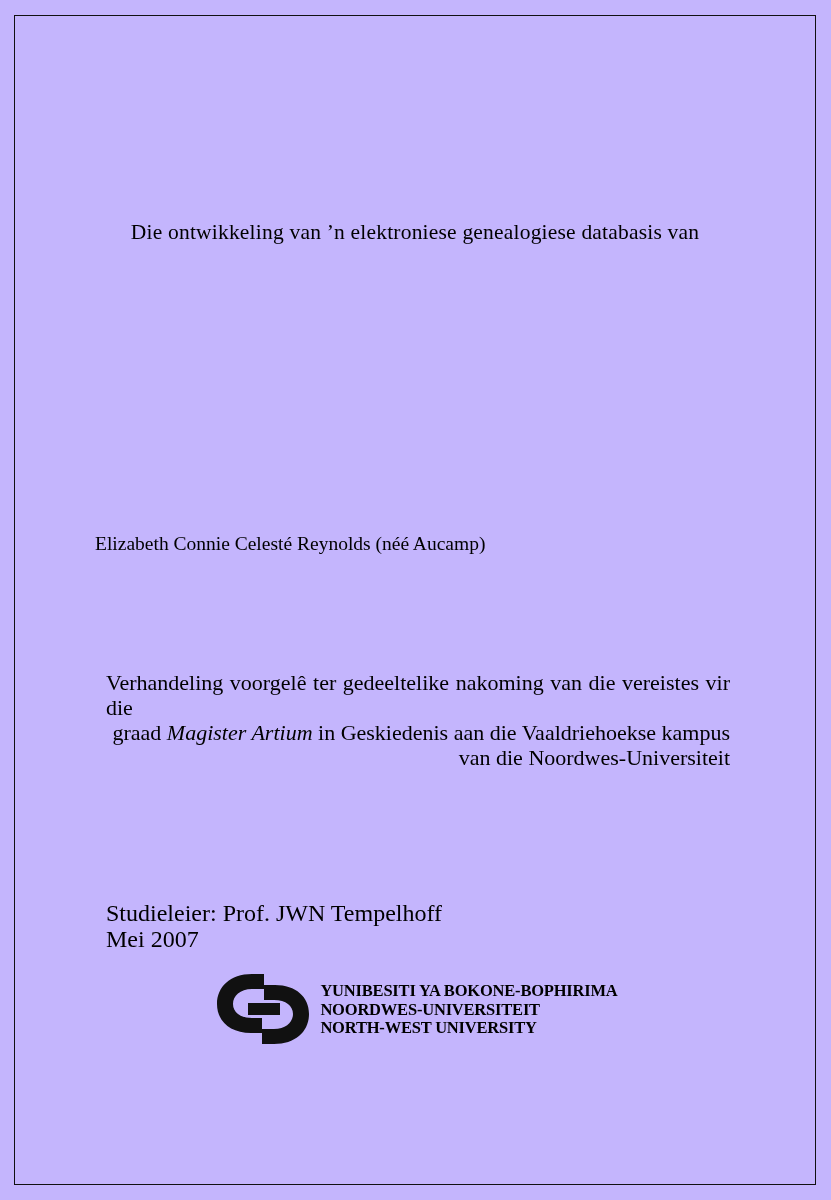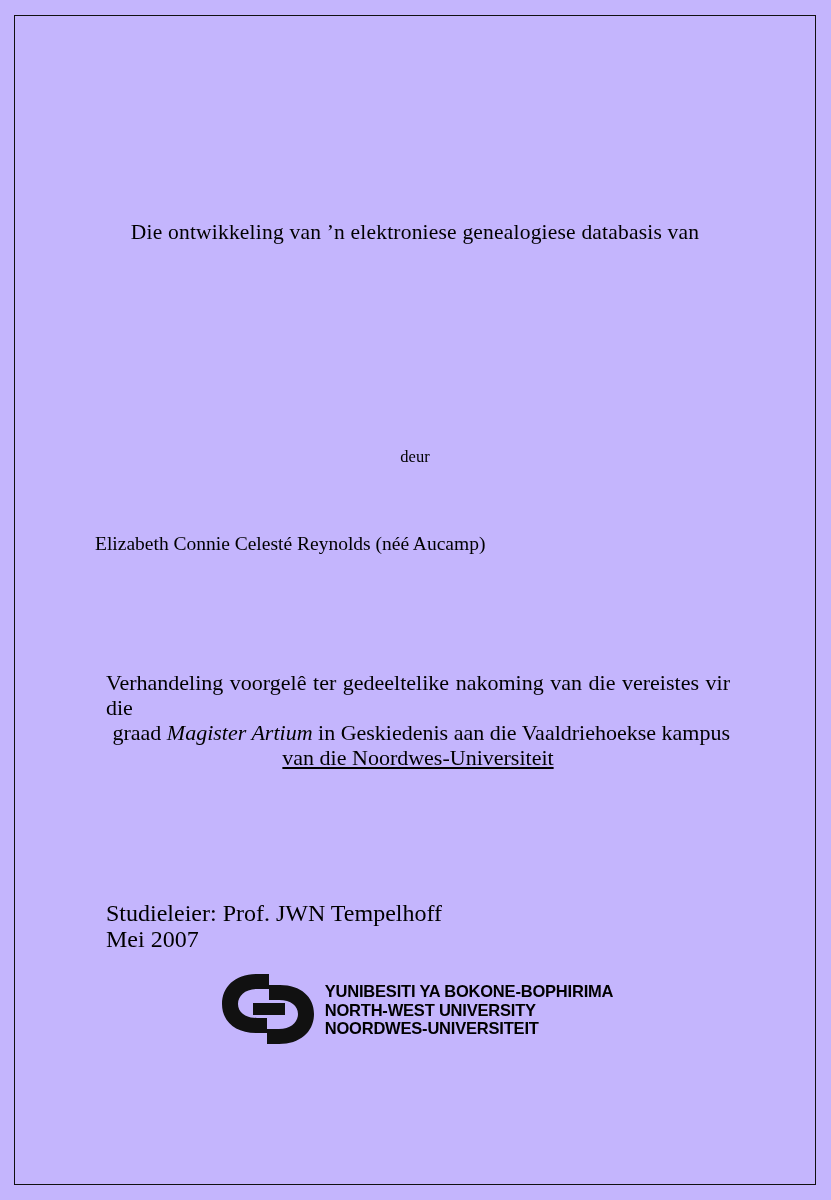--- a/index.html
+++ b/index.html
@@ -71,21 +71,21 @@
     position: absolute;
     left: 11px;
     top: 655px;
     width: 624px;
     font-size: 22px;
     line-height: 25px;
     text-align: justify;
   }
   .abstract-block .l1 { text-align: justify; text-align-last: justify; }
   .abstract-block .l2 { text-align: right; }
-  .abstract-block .l3 { text-align: center; text-decoration: underline; }
+  .abstract-block .l3 { text-align: right; }
   .abstract-block em { font-style: italic; }
   .supervisor-block {
     position: absolute;
     left: 11px;
     top: 885px;
     width: 500px;
     font-size: 24px;
     line-height: 26px;
   }
   .logo-wrap {
@@ -101,42 +101,41 @@
     display: flex;
     align-items: center;
     gap: 6px;
   }
   .logo-mark {
     width: 102px;
     height: 78px;
     flex: 0 0 auto;
   }
   .logo-text {
-    font-family: Liberation Sans, sans-serif;
+    font-family: Liberation Serif, serif;
     font-size: 16.5px;
     line-height: 18.5px;
     font-weight: 700;
     letter-spacing: -0.2px;
     white-space: nowrap;
     padding-top: 2px;
   }
 </style>
 </head>
 <body>
 
 <div class="page">
   <div class="page-frame"></div>
 
   <div class="content">
 
     <div class="title-block">
       <div class="title-line">Die ontwikkeling van ’n elektroniese genealogiese databasis van</div>
     </div>
 
-    <div class="byword">deur</div>
 
     <div class="author">Elizabeth Connie Celesté Reynolds (néé Aucamp)</div>
 
     <div class="abstract-block">
       <div class="l1">Verhandeling voorgelê ter gedeeltelike nakoming van die vereistes vir die</div>
       <div class="l2"><span>graad </span><em>Magister Artium</em><span> in Geskiedenis aan die Vaaldriehoekse kampus</span></div>
       <div class="l3">van die Noordwes-Universiteit</div>
     </div>
 
     <div class="supervisor-block">
@@ -148,20 +147,20 @@
       <div class="logo">
         <svg class="logo-mark" viewBox="0 0 102 78" aria-hidden="true">
           <g fill="#111111">
             <path d="M40 4 C18 4 5 17 5 34 C5 51 18 63 39 63 L50 63 L50 48 L40 48 C28 48 21 42 21 34 C21 26 28 19 40 19 L52 19 L52 4 Z"></path>
             <path d="M62 74 C84 74 97 61 97 44 C97 27 84 15 63 15 L52 15 L52 30 L62 30 C74 30 81 36 81 44 C81 52 74 59 62 59 L50 59 L50 74 Z"></path>
             <rect x="36" y="33" width="32" height="12"></rect>
           </g>
         </svg>
         <div class="logo-text">
           <div>YUNIBESITI YA BOKONE-BOPHIRIMA</div>
+          <div>NOORDWES-UNIVERSITEIT</div>
           <div>NORTH-WEST UNIVERSITY</div>
-          <div>NOORDWES-UNIVERSITEIT</div>
         </div>
       </div>
     </div>
 
   </div>
 </div>
 
 </body></html>

